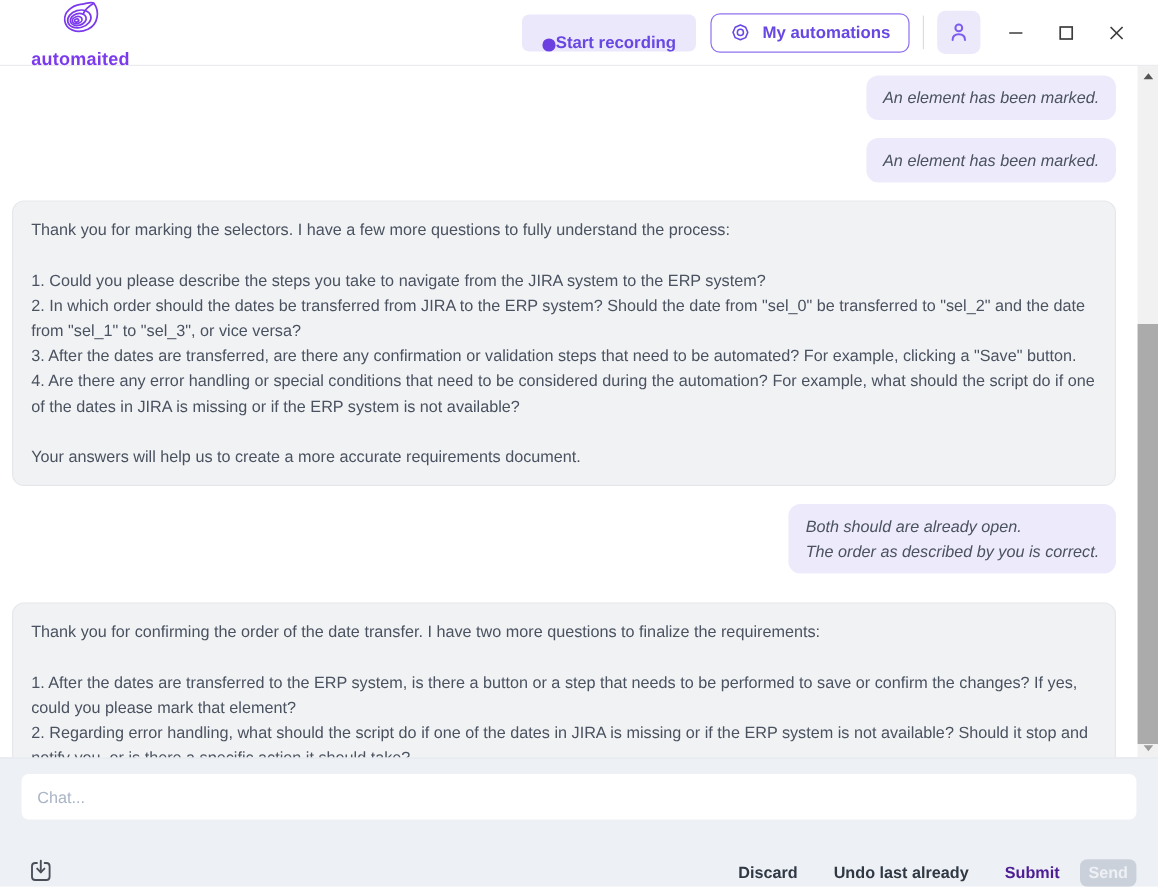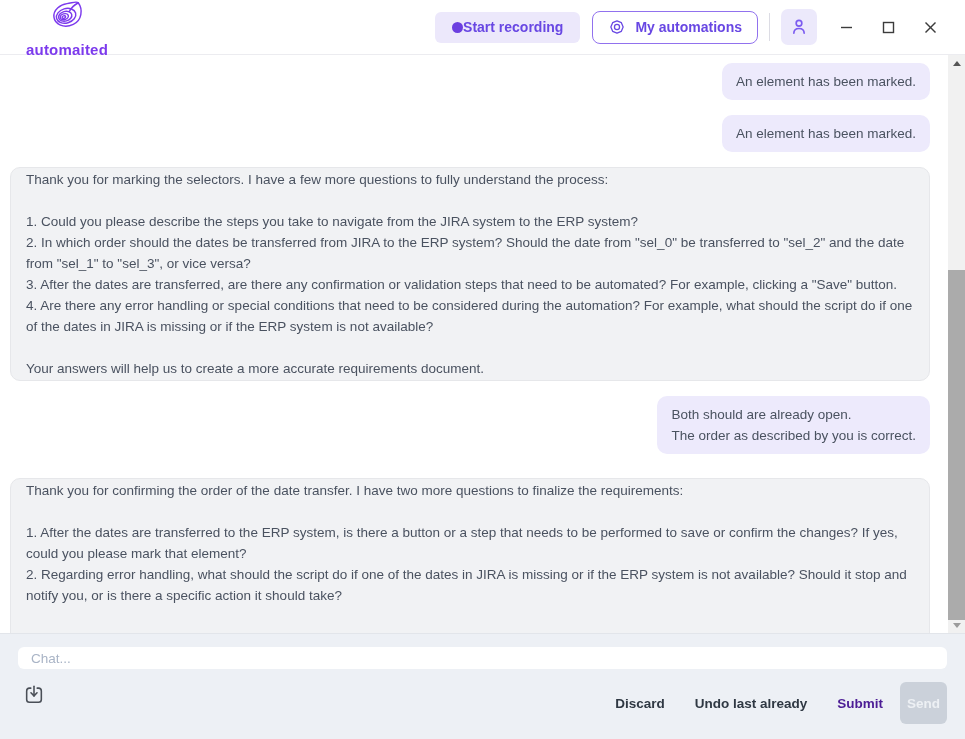--- a/index.html
+++ b/index.html
@@ -19,21 +19,21 @@
     background: #ffffff;
     border-bottom: 1px solid #ececf0;
   }
   .logo { display: flex; align-items: center; gap: 9px; flex-direction: column; }
   .logo svg { width: 36px; height: 36px; }
   .app-title { font-size: 15px; font-weight: bold; color: #7c3aed; letter-spacing: .2px; }
 
   .header-right { display: flex; align-items: center; }
 
   .start-recording {
-    display: flex; align-items: center; 
+    display: flex; align-items: flex-end; 
     height: 31px; padding: 0 17px;
     background: #ece8fb; border: none; border-radius: 6px;
     color: #6847e3; font-size: 14px; font-weight: 600; cursor: pointer;
   }
   .record-dot { width: 11px; height: 11px; border-radius: 50%; background: #6c3fe0; display: inline-block; }
 
   .my-automations {
     display: flex; align-items: center; gap: 9px;
     height: 33px; padding: 0 15px; margin-left: 12px;
     background: #ffffff; border: 1px solid #9171ee; border-radius: 8px;
@@ -54,30 +54,30 @@
   .win-btn {
     width: 42px; height: 36px; border: none; background: none; cursor: pointer;
     display: flex; align-items: center; justify-content: center;
   }
   .win-btn svg { width: 15px; height: 15px; }
 
   
   .chat-area { position: relative; flex: 1 1 auto; background: #ffffff; overflow: hidden; }
   .messages { margin-right: 17px; padding: 8px 18px 0 10px; }
   .msg-row { display: flex; margin-bottom: 15px; }
-  .msg-row.user { justify-content: flex-end; }
+  .msg-row.user { justify-content: flex-end; font-style: italic; }
   .msg-row:nth-child(5) { margin-top: 24px; }
   .bubble {
     font-size: 13.5px; line-height: 21px; white-space: pre-line;
     border-radius: 10px; color: #4a5260;
   }
   .bubble.user { background: #edeafc; padding: 8px 14px; }
   .bubble.bot {
     background: #f1f2f4; border: 1px solid #e6e7ea;
-    padding: 1px 15px; width: 100%;
+    padding: 13px 15px; width: 100%;
   }
 
   
   .scrollbar {
     position: absolute; top: 0; right: 0; bottom: 0; width: 17px;
     background: #f1f1f1;
   }
   .sb-arrow { position: absolute; left: 0; width: 17px; height: 16px;
     display: flex; align-items: center; justify-content: center; cursor: pointer; }
   .sb-arrow.up { top: 0; }
@@ -85,39 +85,39 @@
   .tri-up { width: 0; height: 0; border-left: 4px solid transparent; border-right: 4px solid transparent; border-bottom: 5px solid #555; }
   .tri-down { width: 0; height: 0; border-left: 4px solid transparent; border-right: 4px solid transparent; border-top: 5px solid #9b9b9b; }
   .sb-thumb { position: absolute; left: 0; width: 17px; top: 215px; height: 350px; background: #ababab; cursor: grab; }
 
   
   footer {
     flex: 0 0 106px; background: #edf0f5; border-top: 1px solid #e2e5ea;
     padding: 13px 18px 0 18px;
   }
   .chat-input {
-    width: 100%; height: 22px; border: none; border-radius: 6px;
+    width: 100%; height: 38px; border: none; border-radius: 6px;
     background: #ffffff; padding: 0 13px; font-size: 13.5px; color: #333a46;
     font-family: inherit; outline: none;
   }
   .chat-input::placeholder { color: #a9b4c6; }
   .composer-row {
-    margin-top: 13px; display: flex; align-items: flex-start; justify-content: space-between;
+    margin-top: 30px; display: flex; align-items: flex-end; justify-content: space-between;
   }
   .export-btn { border: none; background: none; cursor: pointer; padding: 2px 2px; margin-left: 3px; }
   .export-btn svg { width: 22px; height: 22px; display: block; }
   .composer-actions { display: flex; align-items: center; }
   .text-btn {
     border: none; background: none; cursor: pointer; font-family: inherit;
     font-size: 13.5px; font-weight: bold; color: #2f3843; margin-left: 30px;
   }
   .text-btn.disabled { color: #4c1d95; cursor: default; }
   .send-btn {
     border: none; cursor: default; font-family: inherit; margin-left: 17px;
-    width: 47px; height: 42px; border-radius: 6px;
+    width: 47px; height: 23px; border-radius: 6px;
     background: #cbd1da; color: #edf0f4; font-size: 13.5px; font-weight: bold;
   }
 </style>
 </head>
 <body>
 
 <div class="app">
 
   <header>
     <div class="logo">

